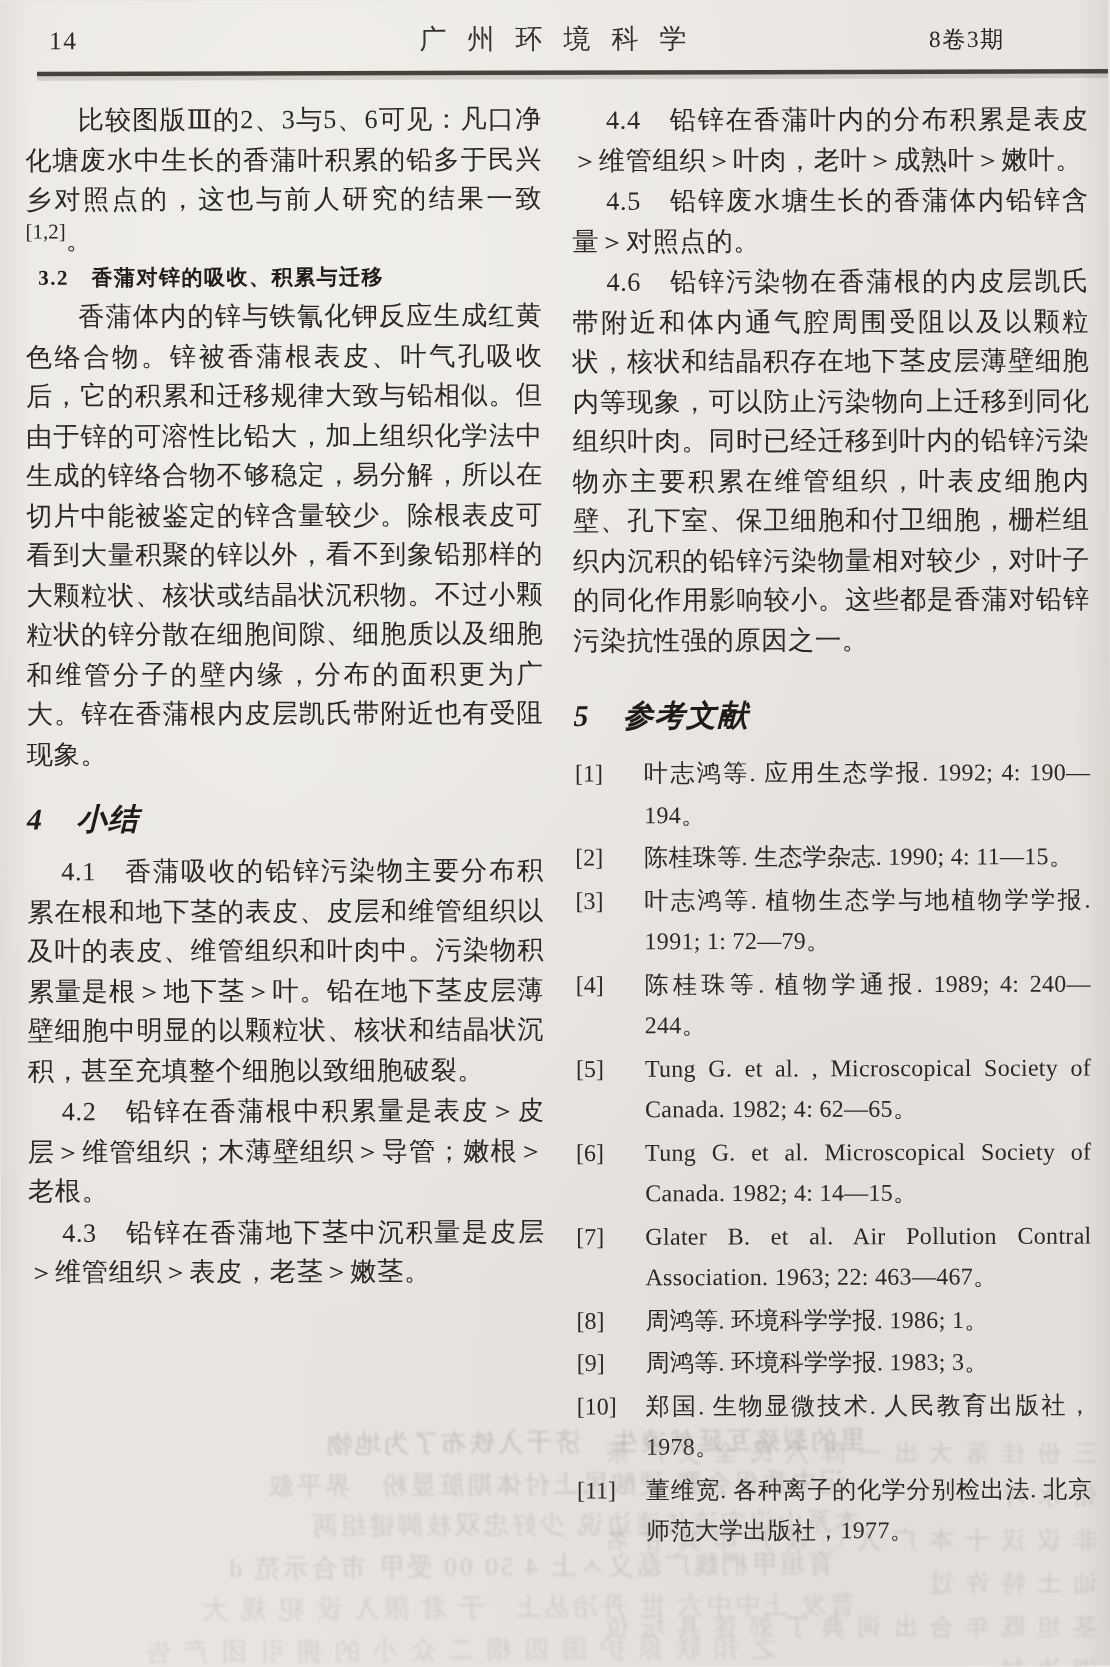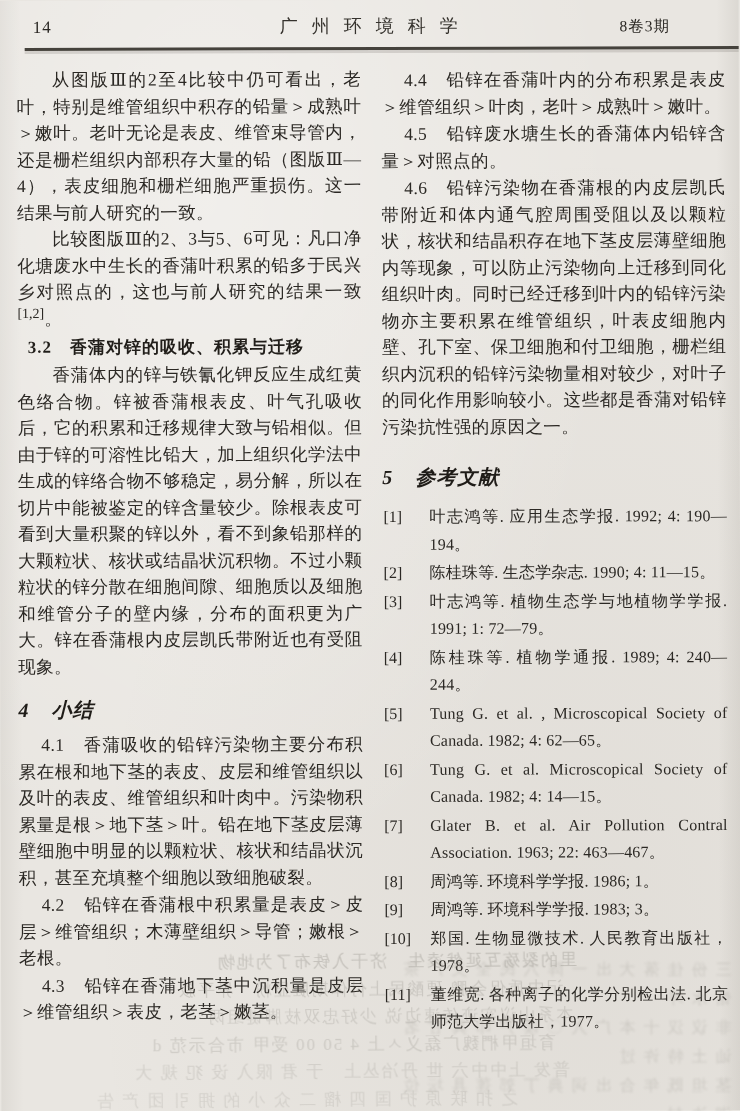--- a/index.html
+++ b/index.html
@@ -43,21 +43,21 @@
     margin:0;
     font-size:17.5px;line-height:26.5px;
     letter-spacing:.4px;
     text-align:justify;
   }
   p.indent{text-indent:2em;}
   p.sub{text-indent:1.3em;margin-top:1px;}
   sup.cite{font-size:14px;letter-spacing:0;vertical-align:super;line-height:0;}
   h3.s32{
     margin:4px 0 3px 0;
-    font-size:17px;font-weight:bold;color:#211e1a;
+    font-size:14px;font-weight:bold;color:#211e1a;
     letter-spacing:1px;text-indent:.6em;
   }
   h2.sec{
     margin:17px 0 8px 0;
     font-size:20px;font-weight:bold;color:#1f1c18;
     letter-spacing:1px;
     font-style:italic;
   }
   h2.sec .hnum{margin-right:22px;}
   h2.ref-h{margin:24px 0 12px 0;}
@@ -104,21 +104,20 @@
   <div class="hdr">
     <span class="pageno">14</span>
     <span class="jtitle">广州环境科学</span>
     <span class="issue">8卷3期</span>
   </div>
   <div class="rule"></div>
 
   <div class="cols">
 
     <div class="col">
-      <p class="indent">从图版Ⅲ的2至4比较中仍可看出，老叶，特别是维管组织中积存的铅量＞成熟叶＞嫩叶。老叶无论是表皮、维管束导管内，还是栅栏组织内部积存大量的铅（图版Ⅲ—4），表皮细胞和栅栏细胞严重损伤。这一结果与前人研究的一致。</p>
       <p class="indent"><span>比较图版Ⅲ的2、3与5、6可见：凡口净化塘废水中生长的香蒲叶积累的铅多于民兴乡对照点的，这也与前人研究的结果一致</span><sup class="cite">[1,2]</sup><span>。</span></p>
       <h3 class="s32">3.2　香蒲对锌的吸收、积累与迁移</h3>
       <p class="indent">香蒲体内的锌与铁氰化钾反应生成红黄色络合物。锌被香蒲根表皮、叶气孔吸收后，它的积累和迁移规律大致与铅相似。但由于锌的可溶性比铅大，加上组织化学法中生成的锌络合物不够稳定，易分解，所以在切片中能被鉴定的锌含量较少。除根表皮可看到大量积聚的锌以外，看不到象铅那样的大颗粒状、核状或结晶状沉积物。不过小颗粒状的锌分散在细胞间隙、细胞质以及细胞和维管分子的壁内缘，分布的面积更为广大。锌在香蒲根内皮层凯氏带附近也有受阻现象。</p>
       <h2 class="sec"><span class="hnum">4</span><span>小结</span></h2>
       <p class="sub">4.1　香蒲吸收的铅锌污染物主要分布积累在根和地下茎的表皮、皮层和维管组织以及叶的表皮、维管组织和叶肉中。污染物积累量是根＞地下茎＞叶。铅在地下茎皮层薄壁细胞中明显的以颗粒状、核状和结晶状沉积，甚至充填整个细胞以致细胞破裂。</p>
       <p class="sub">4.2　铅锌在香蒲根中积累量是表皮＞皮层＞维管组织；木薄壁组织＞导管；嫩根＞老根。</p>
       <p class="sub">4.3　铅锌在香蒲地下茎中沉积量是皮层＞维管组织＞表皮，老茎＞嫩茎。</p>
     </div>
 
     <div class="col">

